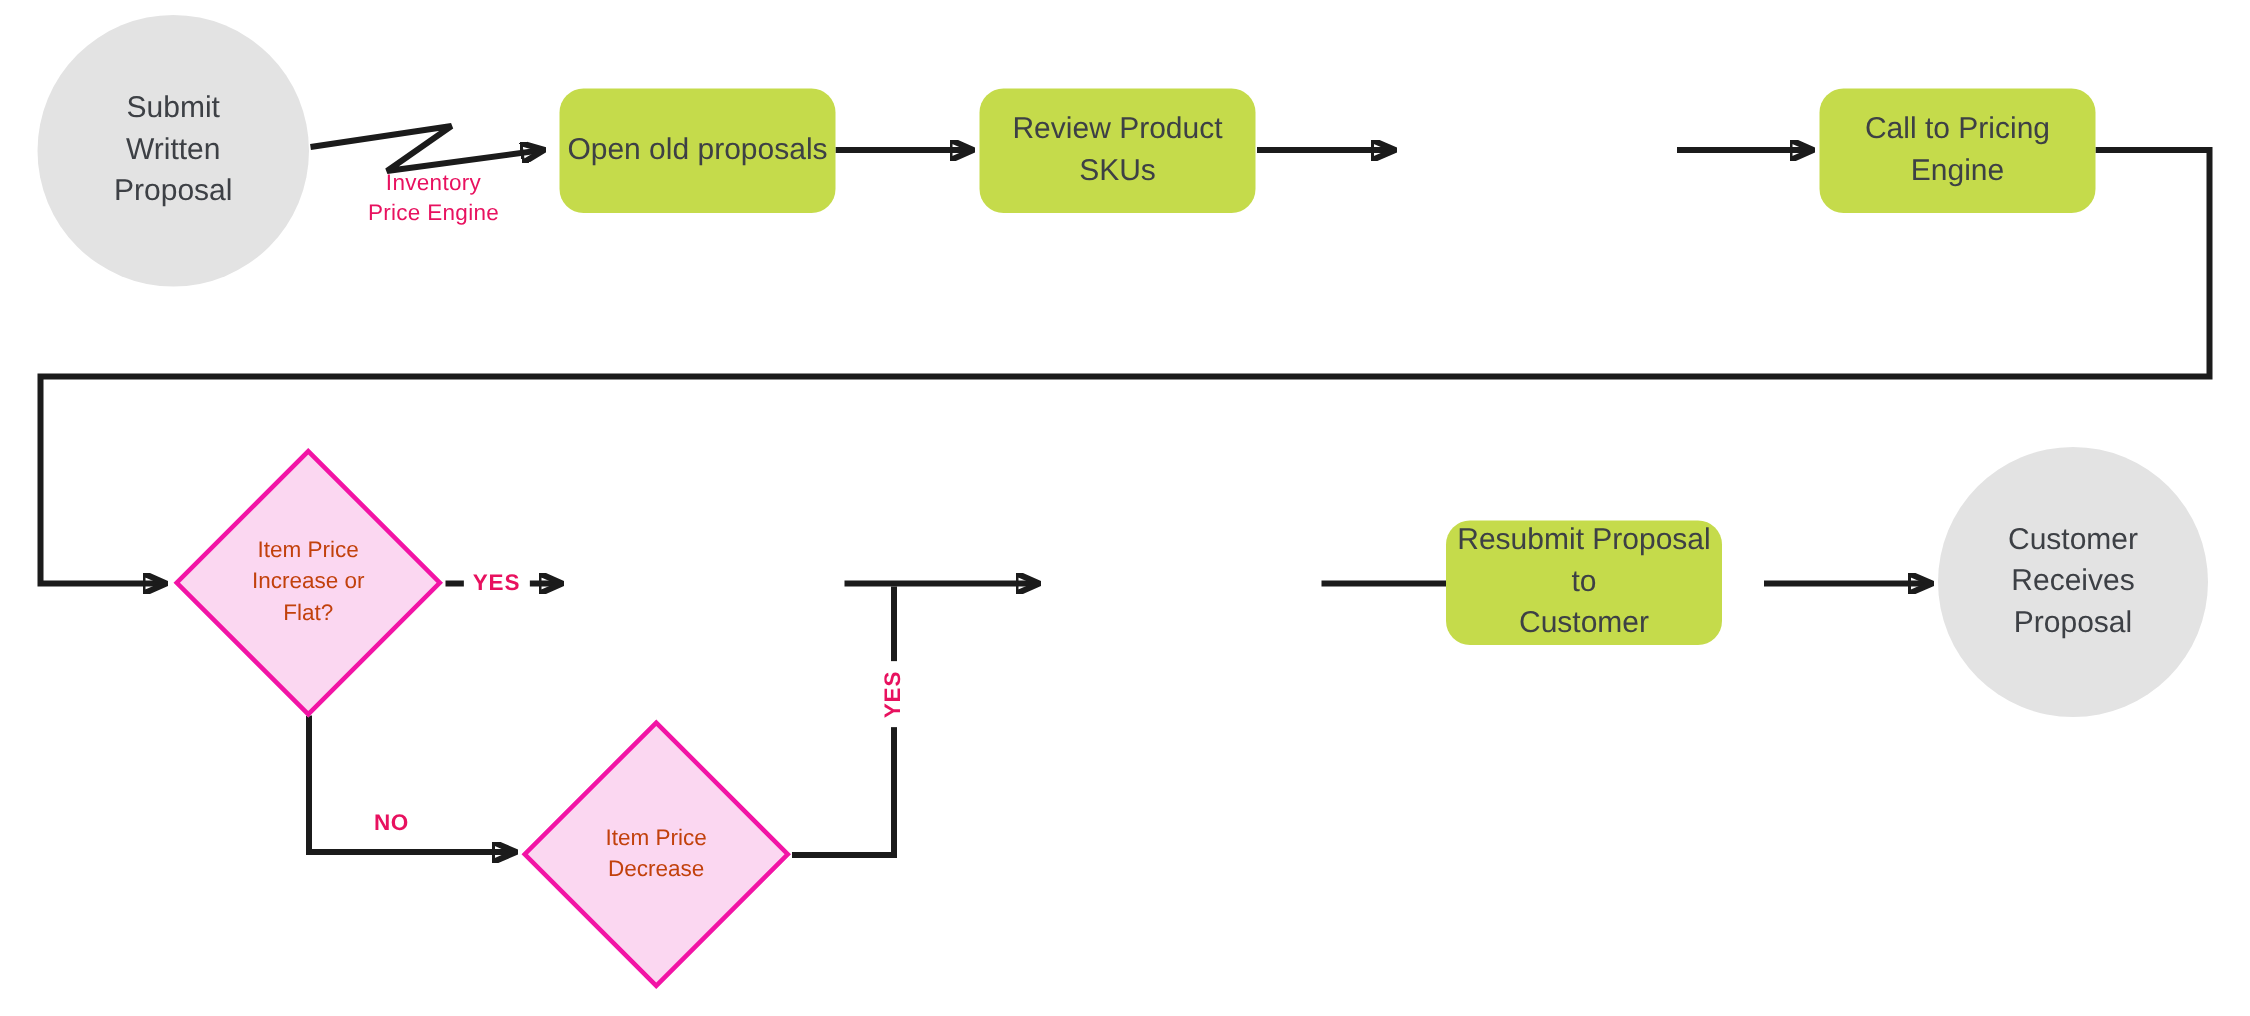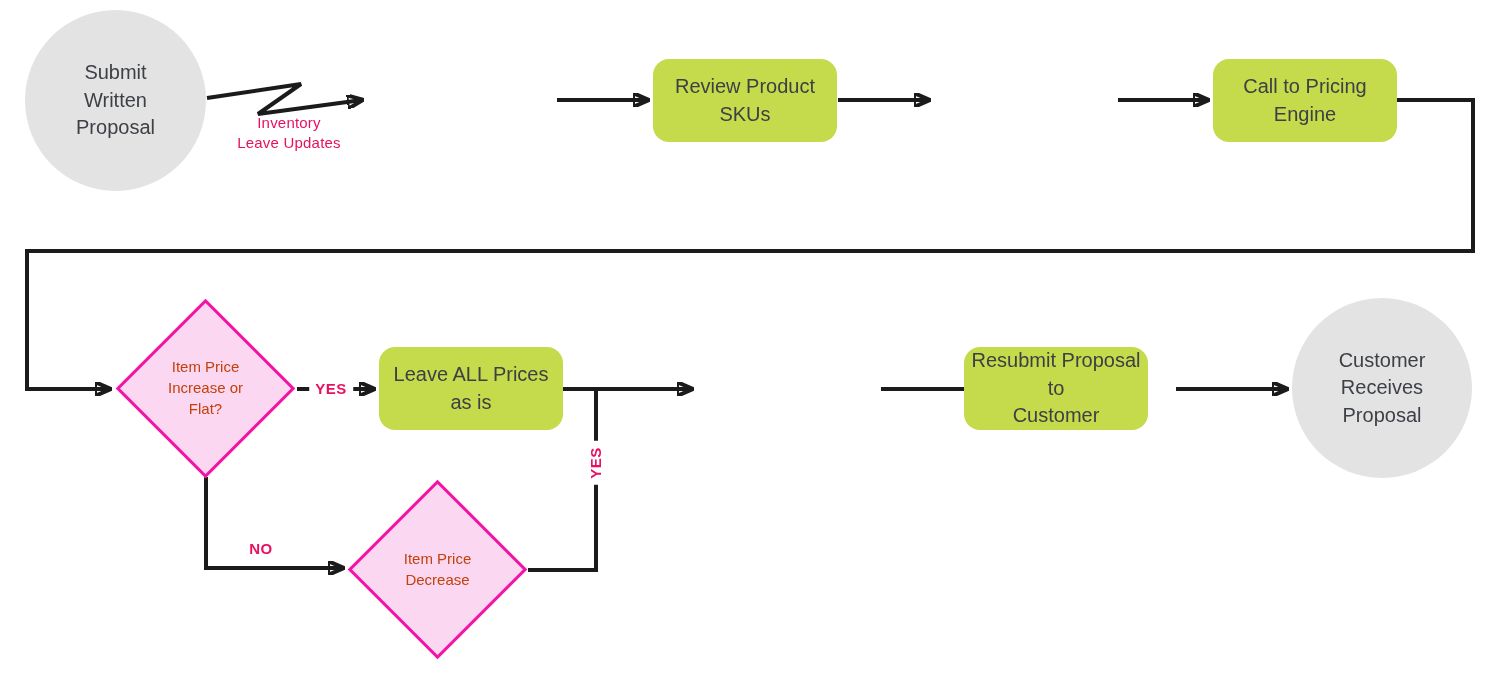--- a/index.html
+++ b/index.html
@@ -118,48 +118,47 @@
   </svg>
 
   <div class="node terminal" style="left:25px; top:10px; width:181px; height:181px;">Submit
 Written
 Proposal</div>
 
   <div class="node terminal" style="left:1292px; top:298px; width:180px; height:180px;">Customer
 Receives
 Proposal</div>
 
+  <div class="node process" style="left:373px; top:59px;">Open old proposals</div>
 
   <div class="node process" style="left:653px; top:59px;">Review Product SKUs</div>
 
 
   <div class="node process" style="left:1213px; top:59px;">Call to Pricing Engine</div>
 
   <div class="decision" style="left:142px; top:325px;">
     <div class="decision-shape"></div>
     <div class="decision-text">Item Price
 Increase or
 Flat?</div>
   </div>
 
-  <div class="node process" style="left:379px; top:347px;">Leave ALL Prices
-as is</div>
 
 
   <div class="node process" style="left:964px; top:347px;">Resubmit Proposal to
 Customer</div>
 
   <div class="decision" style="left:374px; top:506px;">
     <div class="decision-shape"></div>
     <div class="decision-text">Item Price
 Decrease</div>
   </div>
 
   <div class="edge-label plain" style="left:289px; top:132px;">Inventory
-Leave Updates</div>
+Price Engine</div>
 
   <div class="edge-label" style="left:331px; top:389px;">YES</div>
 
   <div class="edge-label" style="left:261px; top:549px;">NO</div>
 
   <div class="edge-label rotated" style="left:596px; top:463px;">YES</div>
 
 </div>
 
 </body></html>

